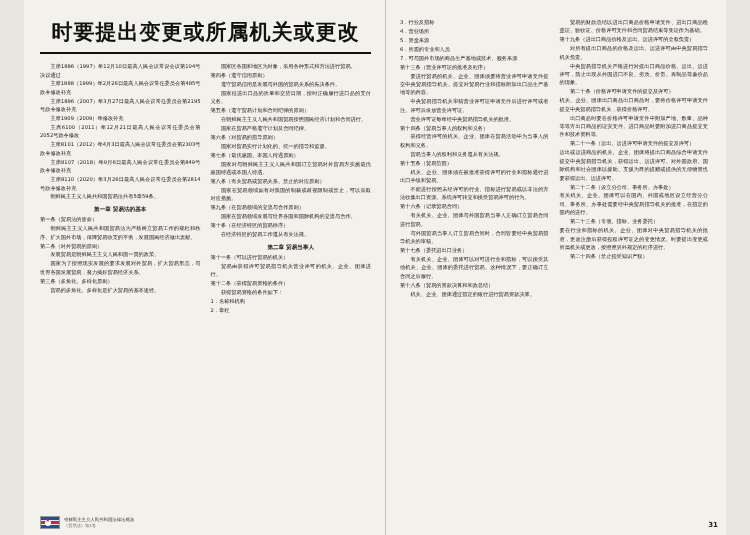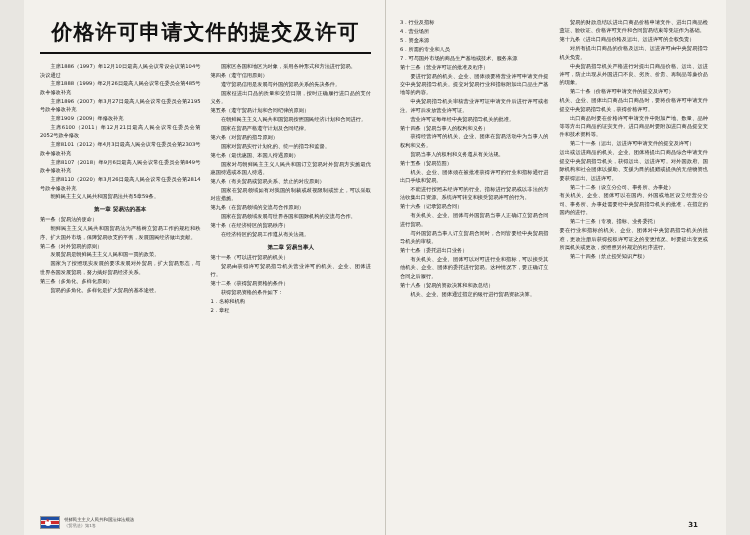--- a/index.html
+++ b/index.html
@@ -85,32 +85,32 @@
   }
   .flag .star:after{
     content:"★";
     position:absolute;left:0.6px;top:-1.6px;
     font-size:5px;color:#d02b2b;line-height:1;
   }
   .footer-text{
     font-size:4.4px;line-height:1.25;color:#333;
   }
   .pagenum{
-    position:absolute;right:28px;bottom:6px;
+    position:absolute;right:8px;bottom:6px;
     font-size:7px;font-weight:bold;color:#222;
   }
   .mono-small{font-size:4.2px;color:#666;display:block;}
 </style>
 </head>
 <body>
 
 <div class="spread">
 
   <div class="page left">
-    <div class="title">价格许可申请文件的提交及许可</div>
+    <div class="title">时要提出变更或所属机关或更改</div>
     <div class="rule"></div>
 
     <div class="cols">
       <div class="col">
         <p>主席1886（1997）年12月10日最高人民会议常设会议第104号决议通过</p>
         <p>主席1888（1999）年2月26日最高人民会议常任委员会第485号政令修改补充</p>
         <p>主席1896（2007）年3月27日最高人民会议常任委员会第2195号政令修改补充</p>
         <p>主席1909（2009）年修改补充</p>
         <p>主席6100（2011）年12月21日最高人民会议常任委员会第2052号政令修改</p>
         <p>主席8101（2012）年4月3日最高人民会议常任委员会第2303号政令修改补充</p>

